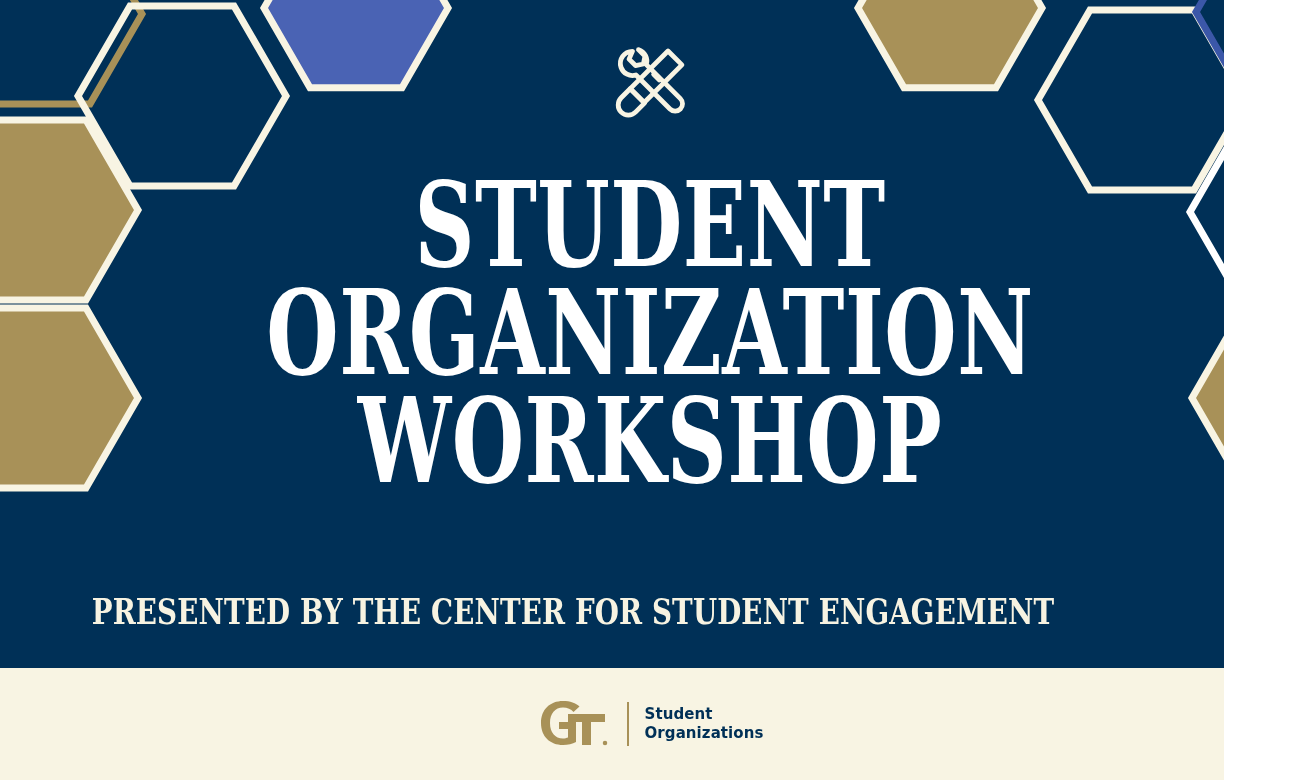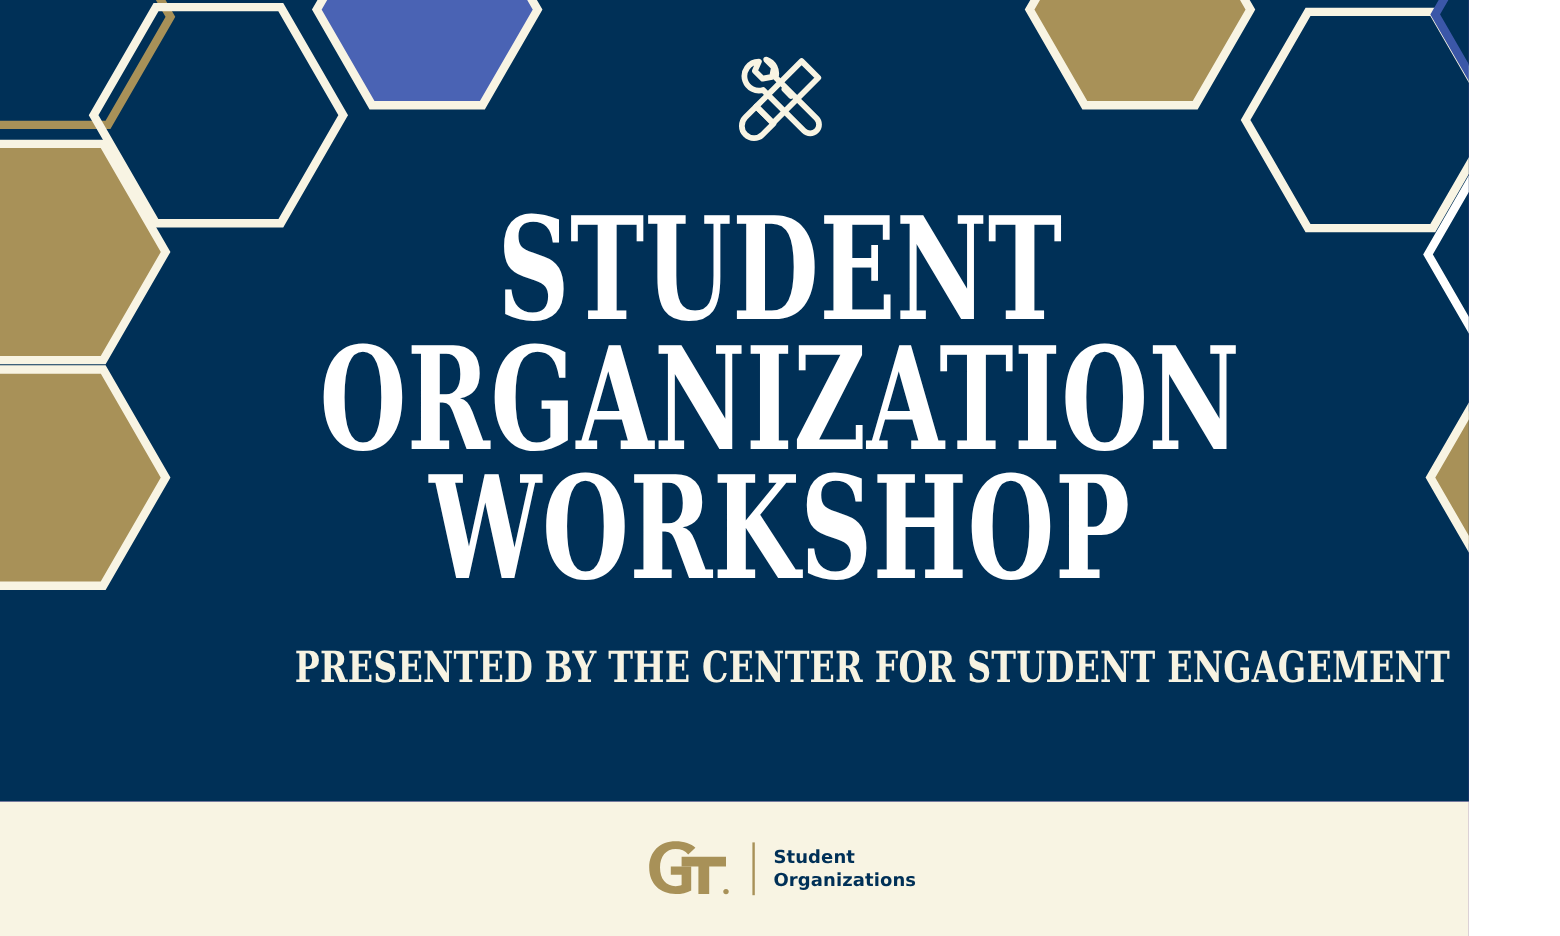--- a/index.html
+++ b/index.html
@@ -71,23 +71,23 @@
     margin-top: 6px;
   }
   #title-line-3 {
     font-size: 104px;
     transform: scaleX(0.80) scaleY(1.14);
     margin-top: 6px;
   }
   #subtitle {
     position: absolute;
     left: 0;
-    top: 536px;
-    width: 1300px;
-    text-align: right;
+    top: 592px;
+    width: 1300px;
+    text-align: left;
   }
   #subtitle-text {
     font-family: "DejaVu Serif", "Liberation Serif", serif;
     font-weight: bold;
     font-size: 33px;
     color: #f7f3e2;
     letter-spacing: 0.005em;
     white-space: nowrap;
     display: inline-block;
     transform: scaleX(0.84) scaleY(1.08);

